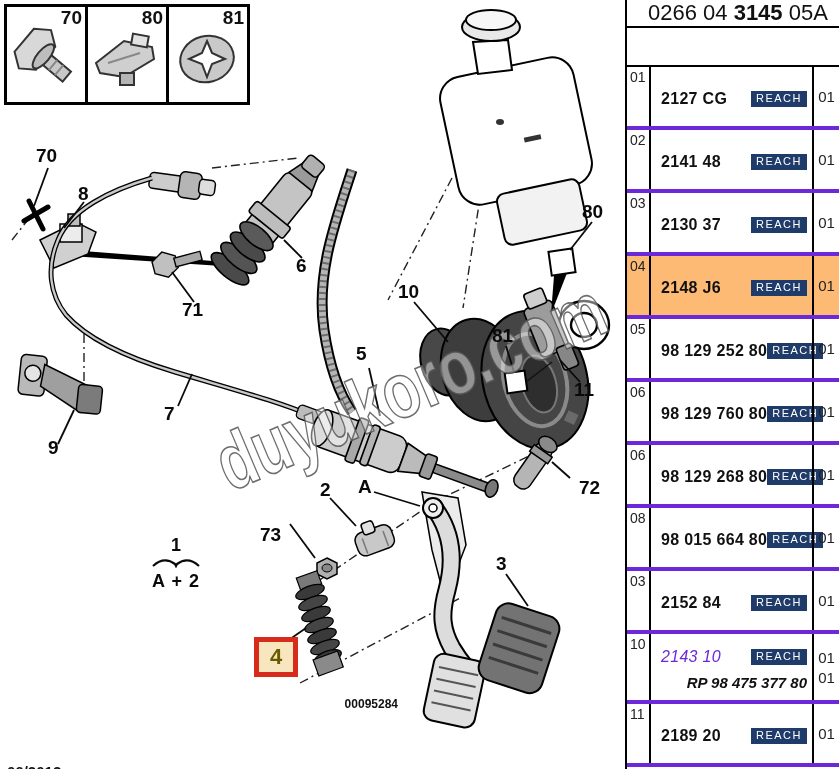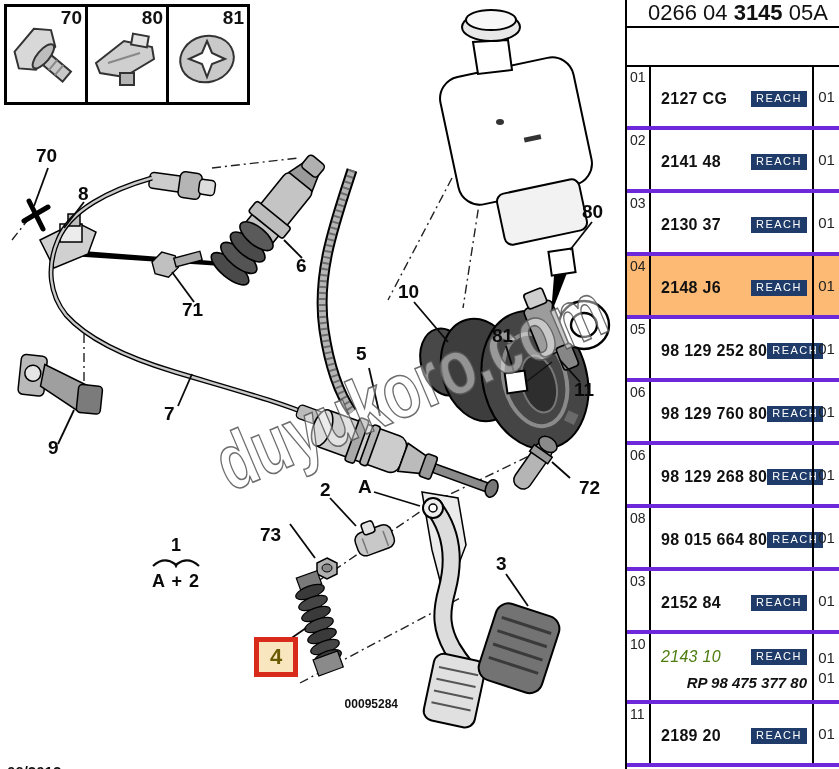--- a/index.html
+++ b/index.html
@@ -44,21 +44,21 @@
   .prow{display:flex;height:63px;border-bottom:4px solid #6d28d9;box-sizing:border-box;
         background:#fff;cursor:pointer;}
   .prow.tall{height:70px;}
   .prow.hl{background:#fdba74;}
   .idx{width:24px;border-right:2px solid #000;box-sizing:border-box;
        font-size:14px;padding:2px 0 0 3px;color:#222;}
   .pcell{flex:1;display:flex;flex-direction:column;justify-content:center;
          padding:4px 5px 0 10px;box-sizing:border-box;min-width:0;}
   .pline{display:flex;align-items:center;justify-content:space-between;}
   .pnum{font-weight:bold;font-size:16px;letter-spacing:.3px;white-space:nowrap;}
-  .pnum.it{font-weight:normal;font-style:italic;color:#4d7c0f;}
+  .pnum.it{font-weight:normal;font-style:italic;color:#6d28d9;}
   .pline2{text-align:right;font-weight:bold;font-style:italic;font-size:15px;
           margin-top:8px;white-space:nowrap;}
   .reach{background:#1f3b69;color:#fff;font-weight:normal;font-size:11px;
          letter-spacing:1.5px;padding:2px 5px 3px 5px;line-height:11px;
          flex:0 0 auto;cursor:pointer;}
   .qty{width:27px;border-left:2px solid #000;box-sizing:border-box;display:flex;
        flex-direction:column;align-items:center;justify-content:center;
        font-size:15px;color:#222;gap:3px;}
 </style>
 </head>

